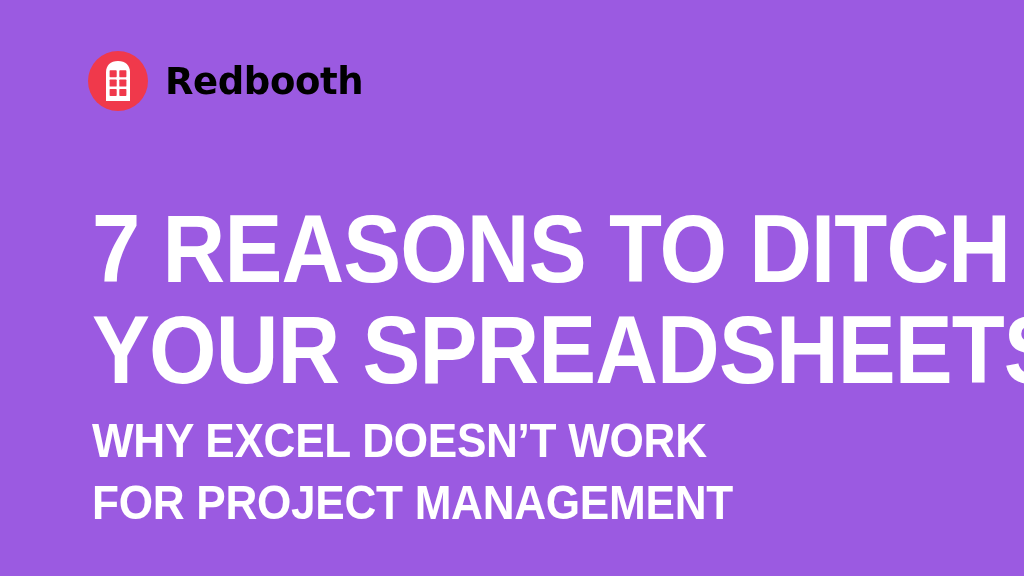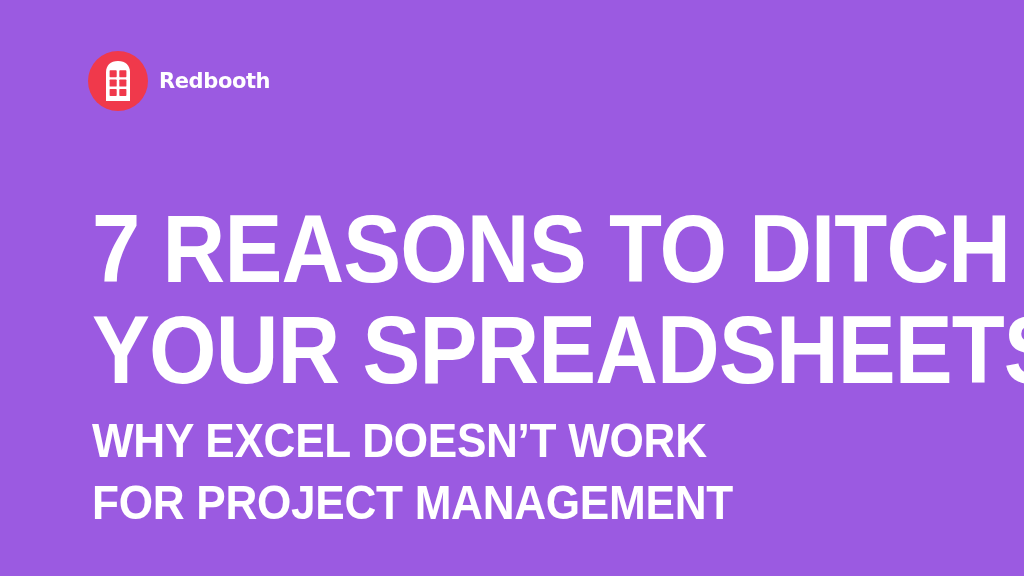--- a/index.html
+++ b/index.html
@@ -41,24 +41,24 @@
     align-items: center;
     justify-content: center;
     flex: 0 0 auto;
   }
 
   .brand-mark svg {
     display: block;
   }
 
   .brand-name {
-    margin-left: 11px;
-    color: #ffffff;
+    margin-left: 17px;
+    color: #000000;
     font-family: "DejaVu Sans", sans-serif;
-    font-size: 21px;
+    font-size: 37px;
     font-weight: 700;
     letter-spacing: -0.4px;
     line-height: 1;
     white-space: nowrap;
   }
 
   
   .headline {
     position: absolute;
     left: 92px;

